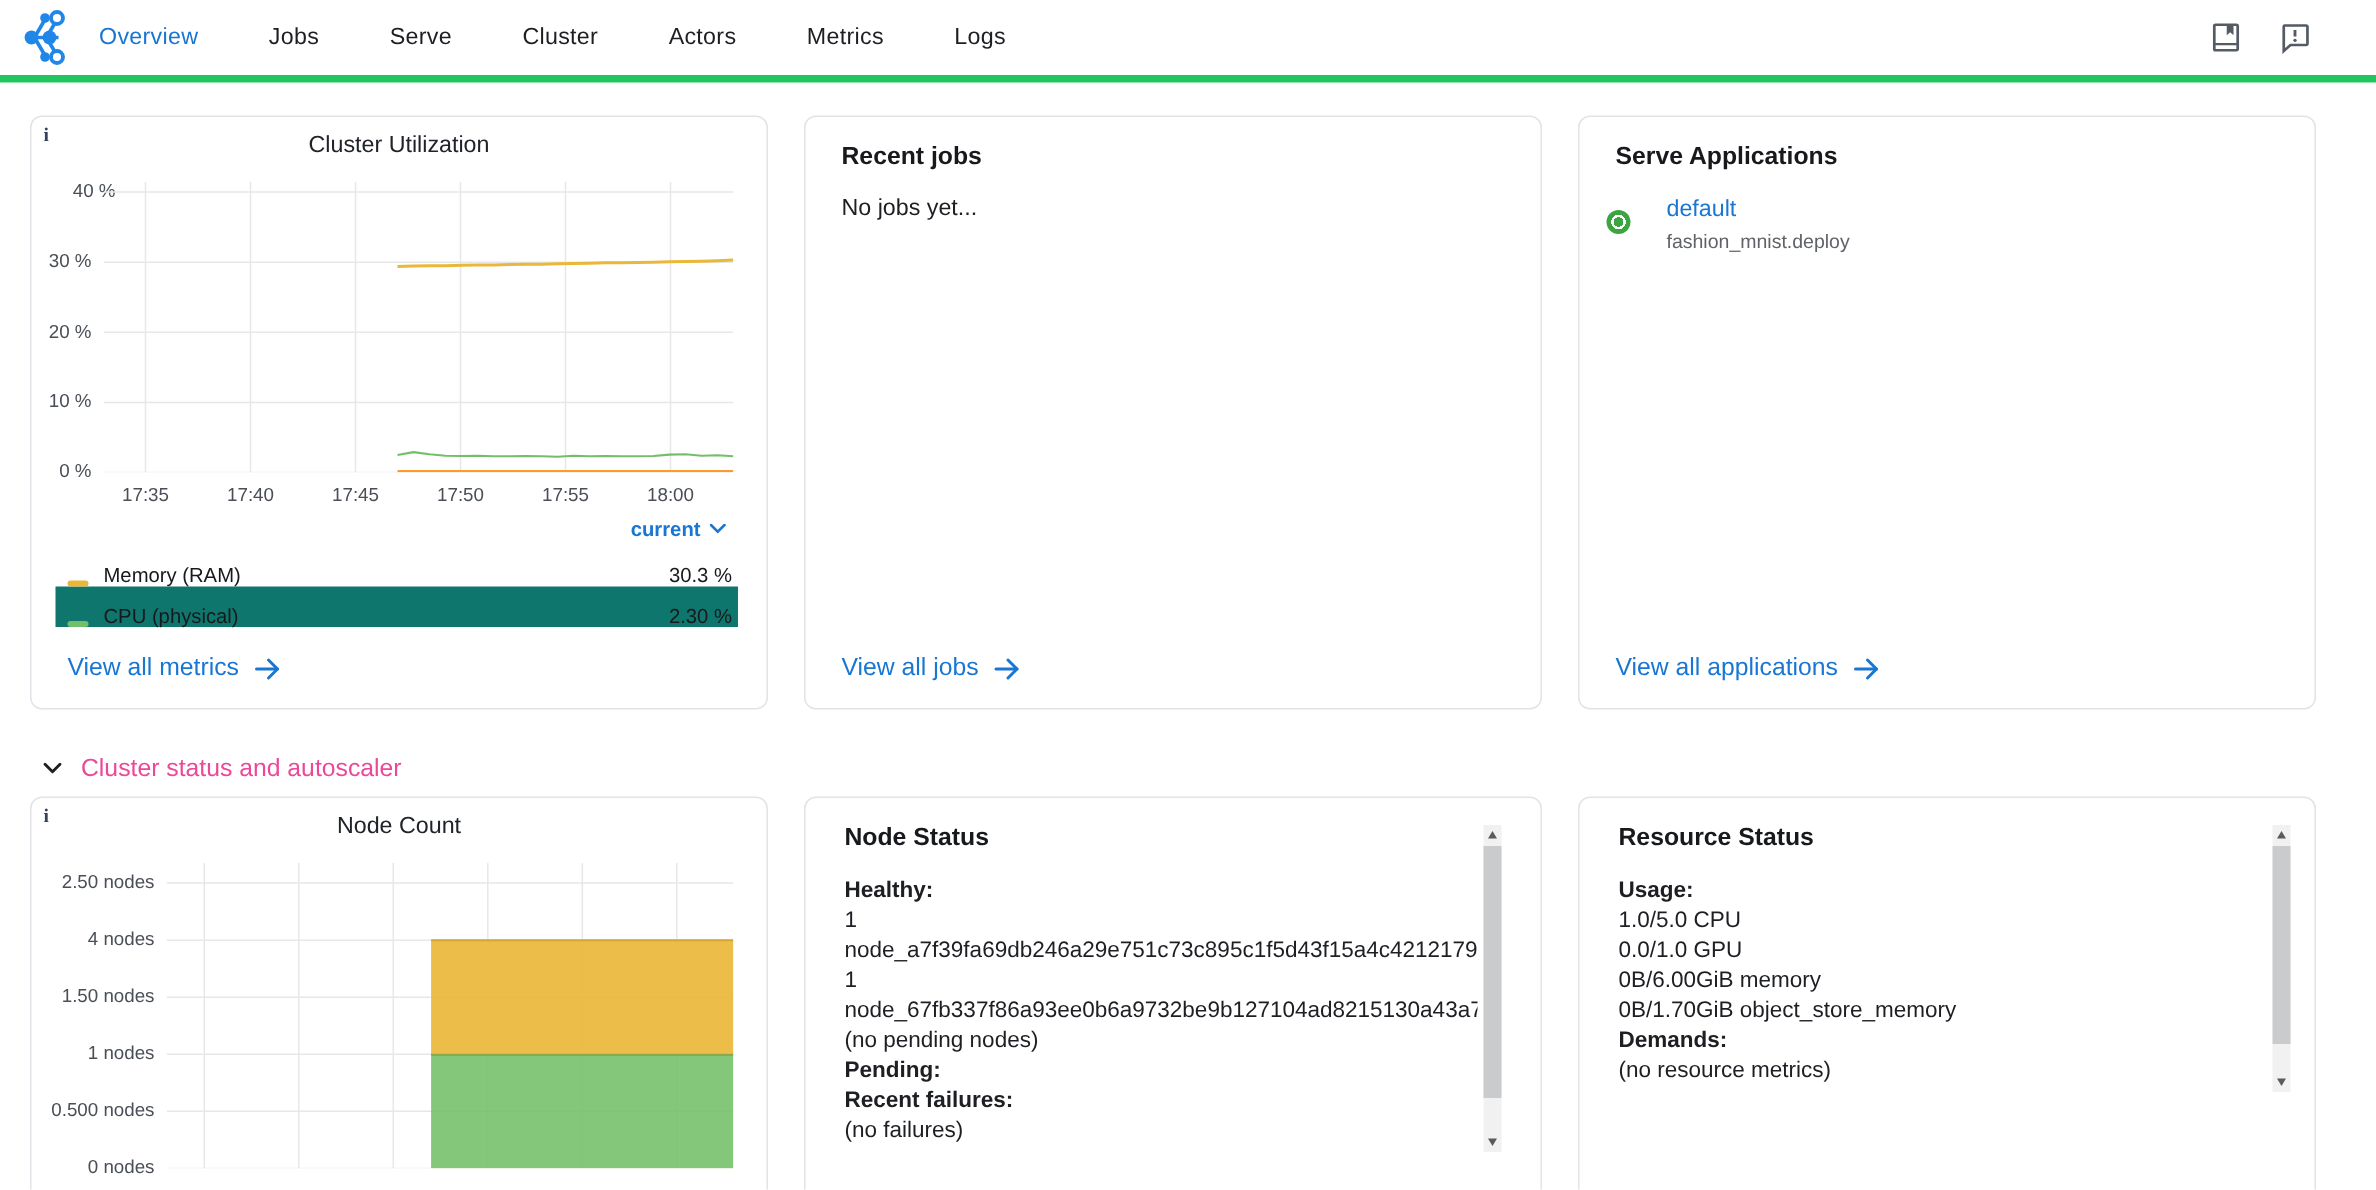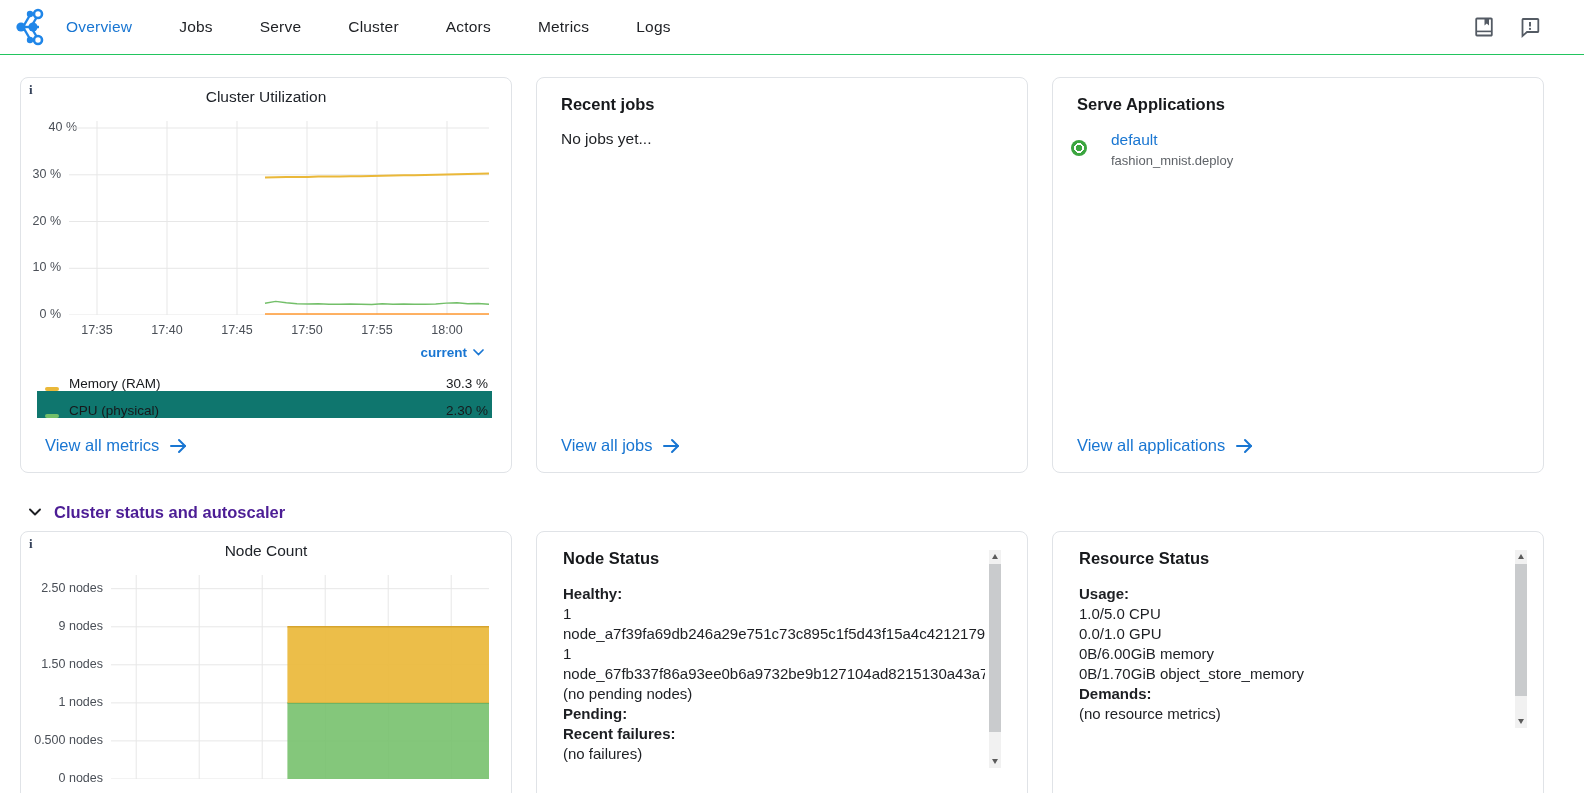--- a/index.html
+++ b/index.html
@@ -1,37 +1,37 @@
 <!DOCTYPE html>
 <html><head>
 <meta charset="utf-8">
 <style>
   * { box-sizing: border-box; margin: 0; padding: 0; }
   html, body { width: 1584px; height: 793px; overflow: hidden; background: #fff;
     font-family: "Liberation Sans", "DejaVu Sans", sans-serif; }
 
   
-  .nav { position: relative; height: 55px; border-bottom: 1px solid #22c55e;
+  .nav { position: relative; height: 55px; border-bottom: 5px solid #22c55e;
     display: flex; align-items: center; background: #fff; }
   .logo { margin-left: 13px; width: 36px; height: 40px; flex: 0 0 auto; cursor: pointer; }
   .tabs { display: flex; gap: 47px; margin-left: 17px; align-items: center; }
   .tab { font-size: 15.5px; font-weight: 500; letter-spacing: .2px; color: #1d1f23; cursor: pointer; }
   .tab.active { color: #1976d2; }
   .nav-right { margin-left: auto; margin-right: 42px; display: flex; gap: 22px; align-items: center; }
   .icon-btn { width: 24px; height: 24px; cursor: pointer; background: none; border: none; padding: 0; }
 
   
   .top-cards, .bottom-cards { display: grid; grid-template-columns: 1fr 1fr 1fr;
     gap: 24px; margin: 0 40px 0 20px; }
   .top-cards { margin-top: 22px; }
   .card { position: relative; background: #fff; border: 1px solid #e0e3e7; border-radius: 8px; }
   .top-cards .card { height: 396px; }
   .bottom-cards .card { height: 330px; }
   .section-header { display: flex; align-items: center; gap: 10px; margin: 30px 0 9px 26px; }
-  .section-header h2 { font-size: 16.5px; font-weight: 700; color: #4c1d95; }
+  .section-header h2 { font-size: 16.5px; font-weight: 400; color: #ec4899; }
   .chev-btn { background: none; border: none; cursor: pointer; width: 18px; height: 18px; padding: 0; }
 
   
   .info-i { position: absolute; top: 4px; left: 8px; font-family: "Liberation Serif", serif;
     font-weight: 700; font-size: 13px; color: #35425a; cursor: pointer; }
   .panel-title { position: absolute; top: 10px; left: 0; right: 0; text-align: center;
     font-size: 15.5px; font-weight: 500; color: #20242a; }
   .plot { position: absolute; overflow: hidden; }
   .tick { position: absolute; font-size: 12.5px; color: #4a4f57; white-space: nowrap; }
   .tick.y { text-align: right; }
@@ -226,21 +226,21 @@
   <h2>Cluster status and autoscaler</h2>
 </div>
 
 <div class="bottom-cards">
 
   <div class="card">
     <span class="info-i">i</span>
     <div class="panel-title">Node Count</div>
     <div>
         <div class="tick y" style="left: 0px; width: 82px; top: 48.7015px;">2.50 nodes</div>
-        <div class="tick y" style="left: 0px; width: 82px; top: 86.7612px;">9 nodes</div>
+        <div class="tick y" style="left: 0px; width: 82px; top: 86.7612px;">4 nodes</div>
         <div class="tick y" style="left: 0px; width: 82px; top: 124.821px;">1.50 nodes</div>
         <div class="tick y" style="left: 0px; width: 82px; top: 162.881px;">1 nodes</div>
         <div class="tick y" style="left: 0px; width: 82px; top: 200.94px;">0.500 nodes</div>
         <div class="tick y" style="left: 0px; width: 82px; top: 239px;">0 nodes</div>
       </div>
     <div class="plot" style="left:90px; top:43px; width:378px; height:204px;">
       <svg class="plot-svg" width="378" height="204">
           <line x1="0" y1="13.7" x2="378" y2="13.7" stroke="#e7e7e7" stroke-width="1"></line>
           <line x1="0" y1="51.8" x2="378" y2="51.8" stroke="#e7e7e7" stroke-width="1"></line>
           <line x1="0" y1="89.8" x2="378" y2="89.8" stroke="#e7e7e7" stroke-width="1"></line>

